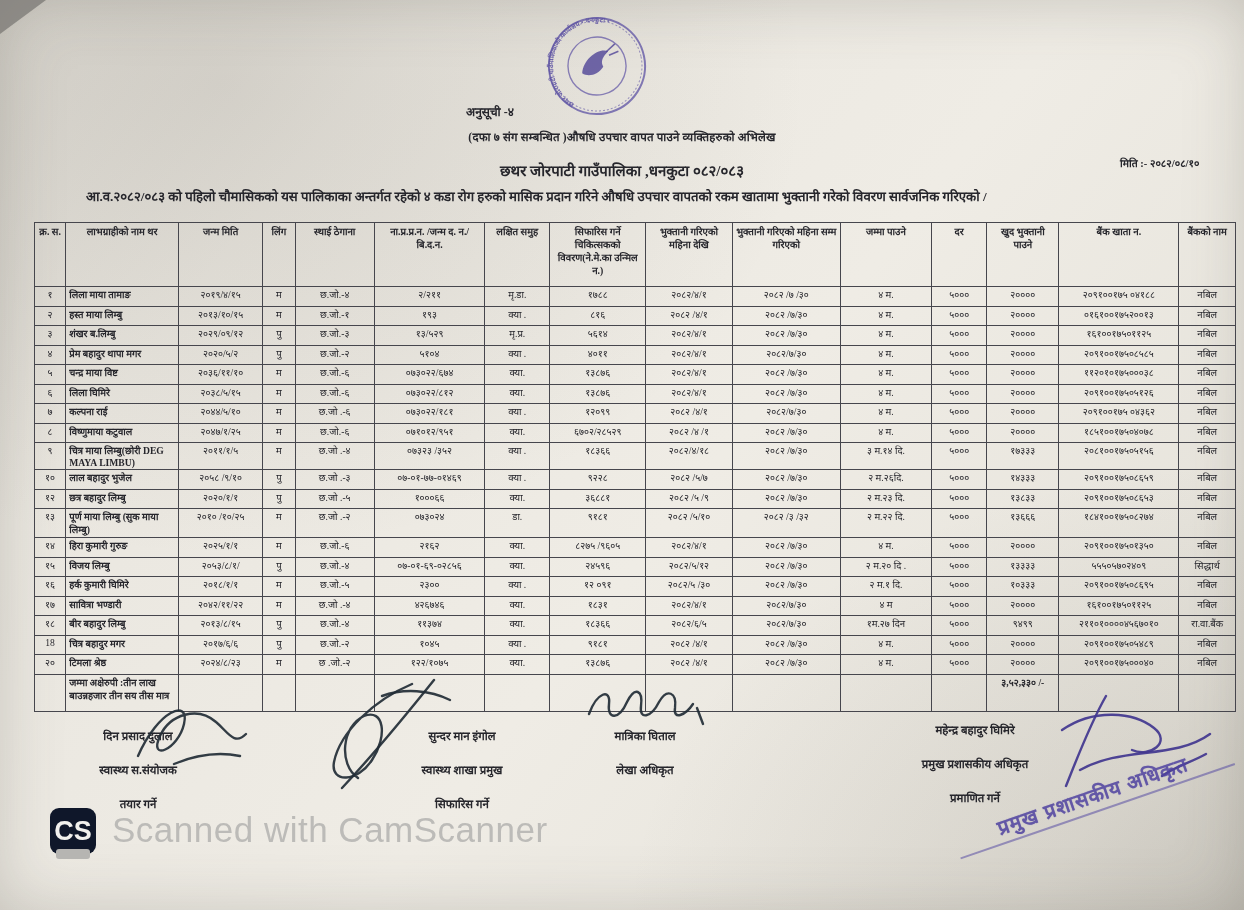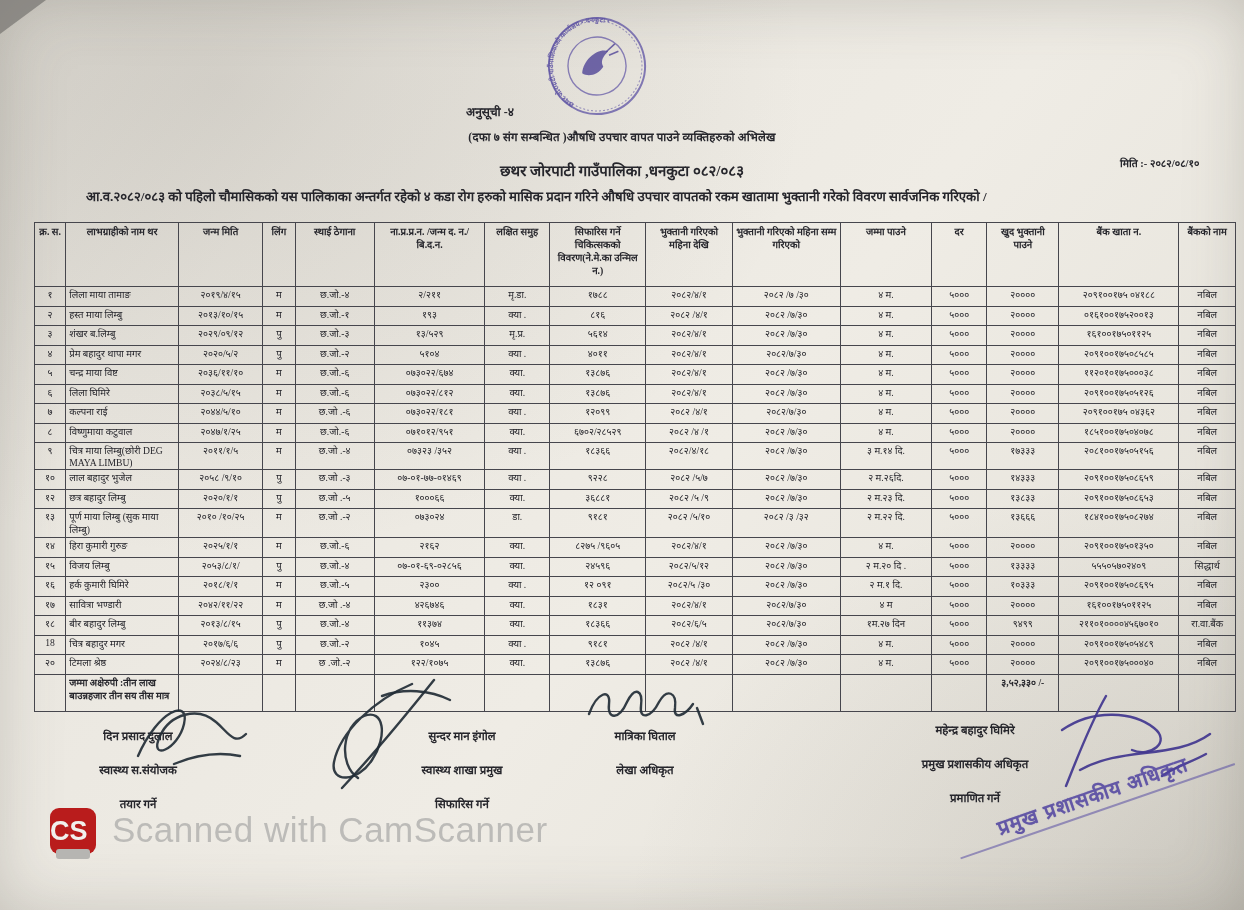--- a/index.html
+++ b/index.html
@@ -41,21 +41,21 @@
   
   .table-wrap{left:34px;top:222px;width:1202px;}
   table.doc-table{border-collapse:collapse;table-layout:fixed;width:100%;font-size:9.6px;}
   .doc-table th,.doc-table td{
     border:1px solid #46464d;
     padding:1px 3px;vertical-align:top;
     overflow:hidden;word-wrap:break-word;
   }
   .doc-table th{font-weight:bold;text-align:center;font-size:9.8px;padding-top:2px;height:60px;}
   .doc-table td{height:16.5px;text-align:center;}
-  .doc-table td:nth-child(2){text-align:left;}
+  .doc-table td:nth-child(2){text-align:left;font-weight:bold;}
   .doc-table tr[data-name="total-row"] td{height:34px;font-weight:bold;}
   .doc-table tr[data-name="total-row"] td:nth-child(2){font-weight:bold;}
 
   
   .sig-block{width:200px;}
   .sig-line{font-weight:bold;font-size:11.5px;text-align:center;margin-bottom:19px;}
   .sig-svg path{fill:none;stroke:#222c36;stroke-width:2.4;stroke-linecap:round;opacity:.92;}
   .sig-svg.purple path{stroke:#41368f;}
 
   
@@ -66,23 +66,23 @@
     font-family:"Liberation Sans","DejaVu Sans",sans-serif;
     letter-spacing:1px;opacity:.85;
     text-shadow:0 0 1px rgba(79,66,160,.55);
     border-bottom:2px solid rgba(79,66,160,.6);
     padding-bottom:2px;text-align:center;
   }
 
   
   .cs-badge{
     left:50px;top:808px;width:46px;height:46px;
-    background:#b91c1c;border-radius:9px;
+    background:#0f172a;border-radius:9px;
     color:#f1f0ed;font-weight:bold;font-size:27px;
-    display:flex;align-items:center;justify-content:flex-start;
+    display:flex;align-items:center;justify-content:center;
     font-family:"Liberation Sans","DejaVu Sans",sans-serif;
   }
   .cs-badge::after{content:"";position:absolute;left:6px;right:6px;bottom:-5px;height:10px;background:#b6b5b2;border-radius:3px;}
   .cs-text{
     left:112px;top:810px;font-size:35px;color:#bcbbb8;
     font-family:"Liberation Sans","DejaVu Sans",sans-serif;
     letter-spacing:.5px;
   }
 </style>
 </head>

